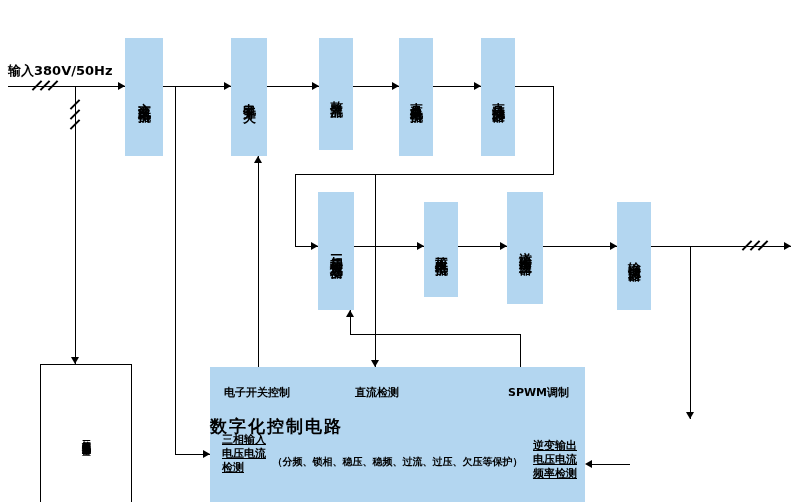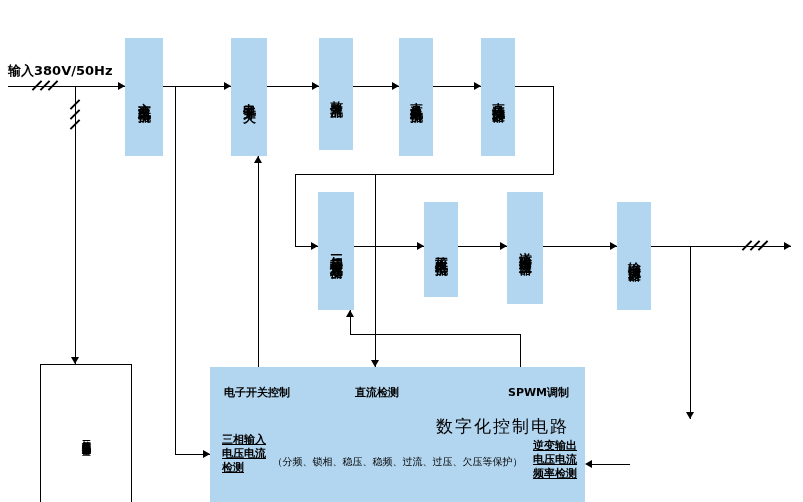--- a/index.html
+++ b/index.html
@@ -21,22 +21,22 @@
     writing-mode:vertical-rl;text-orientation:upright;
     font-size:9px;font-weight:bold;letter-spacing:.5px;
   }
   
   .meter-h{
     position:absolute;background:var(--block-fill,#b3d6f0);
     display:flex;flex-direction:column;align-items:center;justify-content:center;
     font-size:12px;font-weight:bold;line-height:18px;text-align:center;
   }
   .ctlbox{position:absolute;background:var(--block-fill,#b3d6f0);}
-  .ctlbox .title{position:absolute;left:0;right:16px;top:48px;text-align:right;font-size:17px;font-weight:normal;letter-spacing:2px;}
-  .ctlbox .subtitle{position:absolute;left:0;right:0;top:88px;text-align:center;font-size:10px;font-weight:normal;}
+  .ctlbox .title{position:absolute;left:0;right:4px;top:48px;text-align:left;font-size:17px;font-weight:bold;letter-spacing:2px;}
+  .ctlbox .subtitle{position:absolute;left:0;right:0;top:88px;text-align:center;font-size:10px;font-weight:bold;}
   .ctlbox .tag{position:absolute;font-size:11px;font-weight:bold;white-space:nowrap;}
   .ctlbox .tagblock{position:absolute;font-size:11px;font-weight:bold;line-height:14px;}
   .ctlbox .tagblock span{display:block;text-decoration:underline;}
   .lbl{position:absolute;font-weight:bold;font-size:13px;white-space:nowrap;}
   .hline{position:absolute;height:1px;background:var(--line,#000);}
   .vline{position:absolute;width:1px;background:var(--line,#000);}
   .arr{position:absolute;width:0;height:0;border-style:solid;border-color:transparent;}
   .arr.r{border-width:4px 0 4px 7px;border-left-color:var(--line,#000);}
   .arr.l{border-width:4px 7px 4px 0;border-right-color:var(--line,#000);}
   .arr.u{border-width:0 4px 7px 4px;border-bottom-color:var(--line,#000);}

